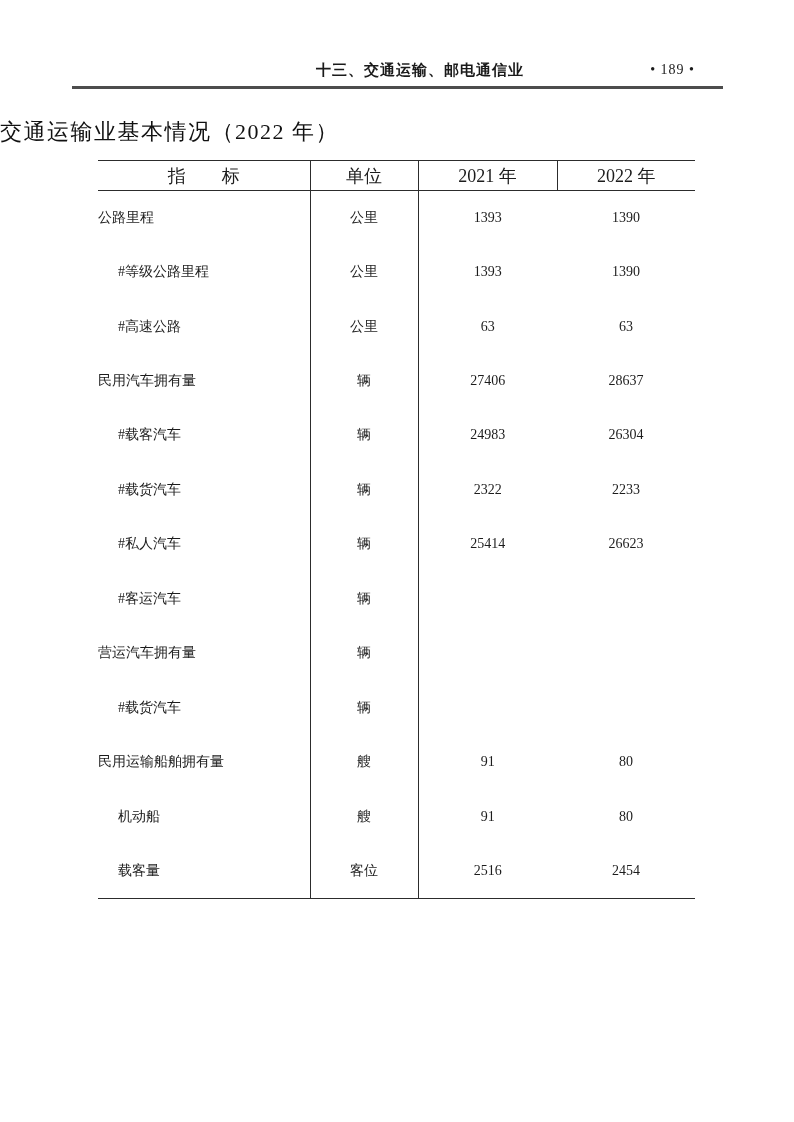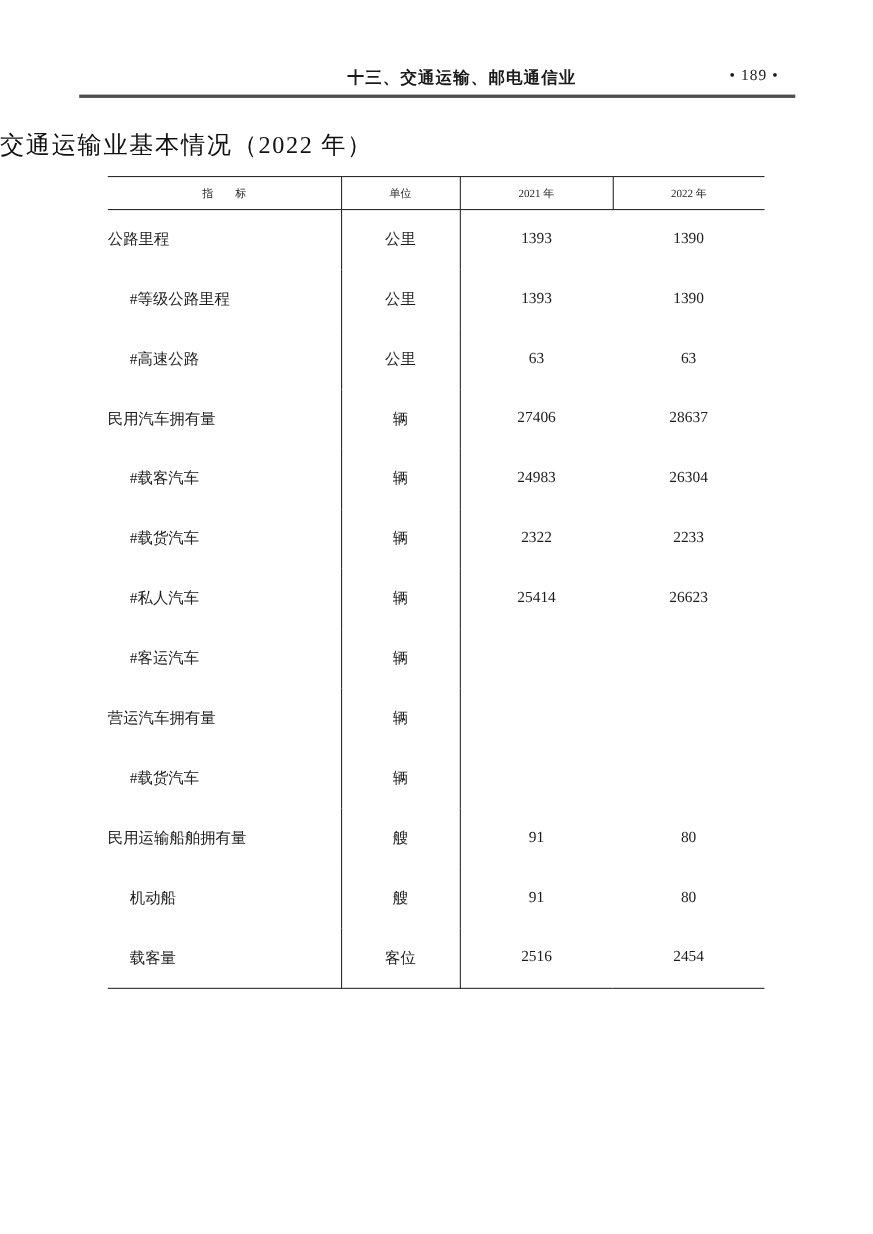--- a/index.html
+++ b/index.html
@@ -31,21 +31,21 @@
     text-align: center;
     font-family: "Liberation Sans", "DejaVu Sans", sans-serif;
     font-weight: bold;
     font-size: 15px;
     letter-spacing: 1px;
     color: #1a1a1a;
     padding-left: 23px;
   }
   .page-number {
     position: absolute;
-    right: 86px;
+    right: 99px;
     top: 1px;
     font-size: 14px;
     color: #1a1a1a;
     letter-spacing: 1px;
   }
   .head-rule {
     position: absolute;
     top: 86px;
     left: 72px;
     width: 651px;
@@ -81,21 +81,21 @@
   .stat-table col.c-y2022     { width: 138px; }
 
   .stat-table thead tr { height: 30px; }
   .stat-table thead th {
     font-weight: normal;
     text-align: center;
     vertical-align: middle;
     border-top: 1.5px solid #2c2c2c;
     border-bottom: 1.5px solid #2c2c2c;
     padding: 0;
-    font-size: 10px;
+    font-size: 18px;
   }
   .stat-table th.b-right, .stat-table td.b-right {
     border-right: 1px solid #2c2c2c;
   }
   .stat-table th.b-right-head {
     border-right: 1px solid #2c2c2c;
   }
   .stat-table tbody tr { height: 54.45px; margin-left: 13px; }
   .stat-table tbody td {
     vertical-align: middle;

